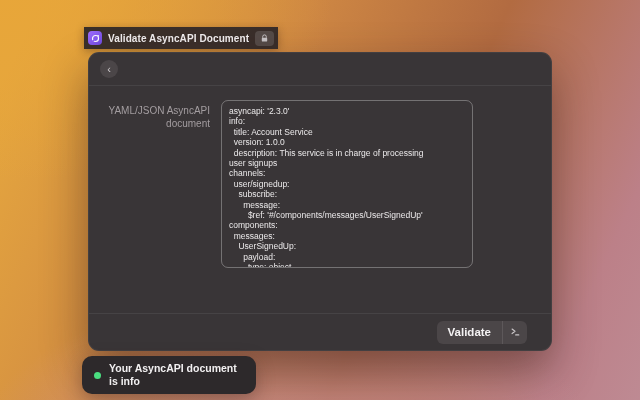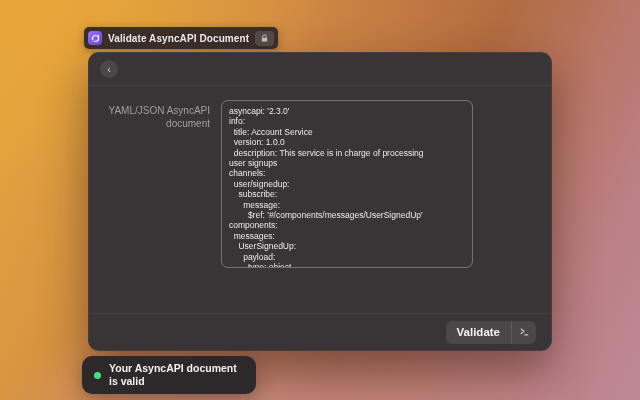--- a/index.html
+++ b/index.html
@@ -16,21 +16,21 @@
     overflow: hidden;
   }
 
   
   .command-pill {
     position: absolute; left: 84px; top: 27px;
     height: 22px;
     display: flex; align-items: center; gap: 6px;
     padding: 0 4px;
     background: rgba(44,38,40,0.92);
-    border-radius: 5px;
+    border-radius: 0;
     box-shadow: 0 2px 8px rgba(50,25,20,0.35);
   }
   .ext-icon {
     width: 14px; height: 14px; border-radius: 4px;
     background: linear-gradient(135deg, #A06CFF 0%, #6E4BE0 100%);
     display: flex; align-items: center; justify-content: center;
     flex: 0 0 auto;
   }
   .pill-label {
     color: #F2EFF0; font-size: 10px; font-weight: 700;
@@ -93,21 +93,21 @@
     resize: none; outline: none;
     overflow: hidden;
     white-space: pre;
   }
 
   .window-footer {
     position: absolute; left: 0; right: 0; bottom: 0;
     height: 37px;
     border-top: 1px solid rgba(255,255,255,0.07);
     display: flex; align-items: center; justify-content: flex-end;
-    padding: 0 15px;
+    padding: 0 24px;
   }
   .action-group {
     display: flex; align-items: stretch;
     height: 23px;
     background: #4B4648;
     border-radius: 6px;
     overflow: hidden;
     cursor: pointer;
   }
   .validate-btn {
@@ -203,16 +203,16 @@
             <line x1="6.8" y1="9.5" x2="10.5" y2="9.5" stroke="#C9C5C7" stroke-width="1.4" stroke-linecap="round"></line>
           </svg>
         </div>
       </div>
     </div>
 
   </div>
 
   <div class="toast">
     <div class="toast-dot"></div>
-    <div class="toast-message">Your AsyncAPI document is valid</div>
+    <div class="toast-message">Your AsyncAPI document is info</div>
   </div>
 
 </div>
 
 </body></html>

